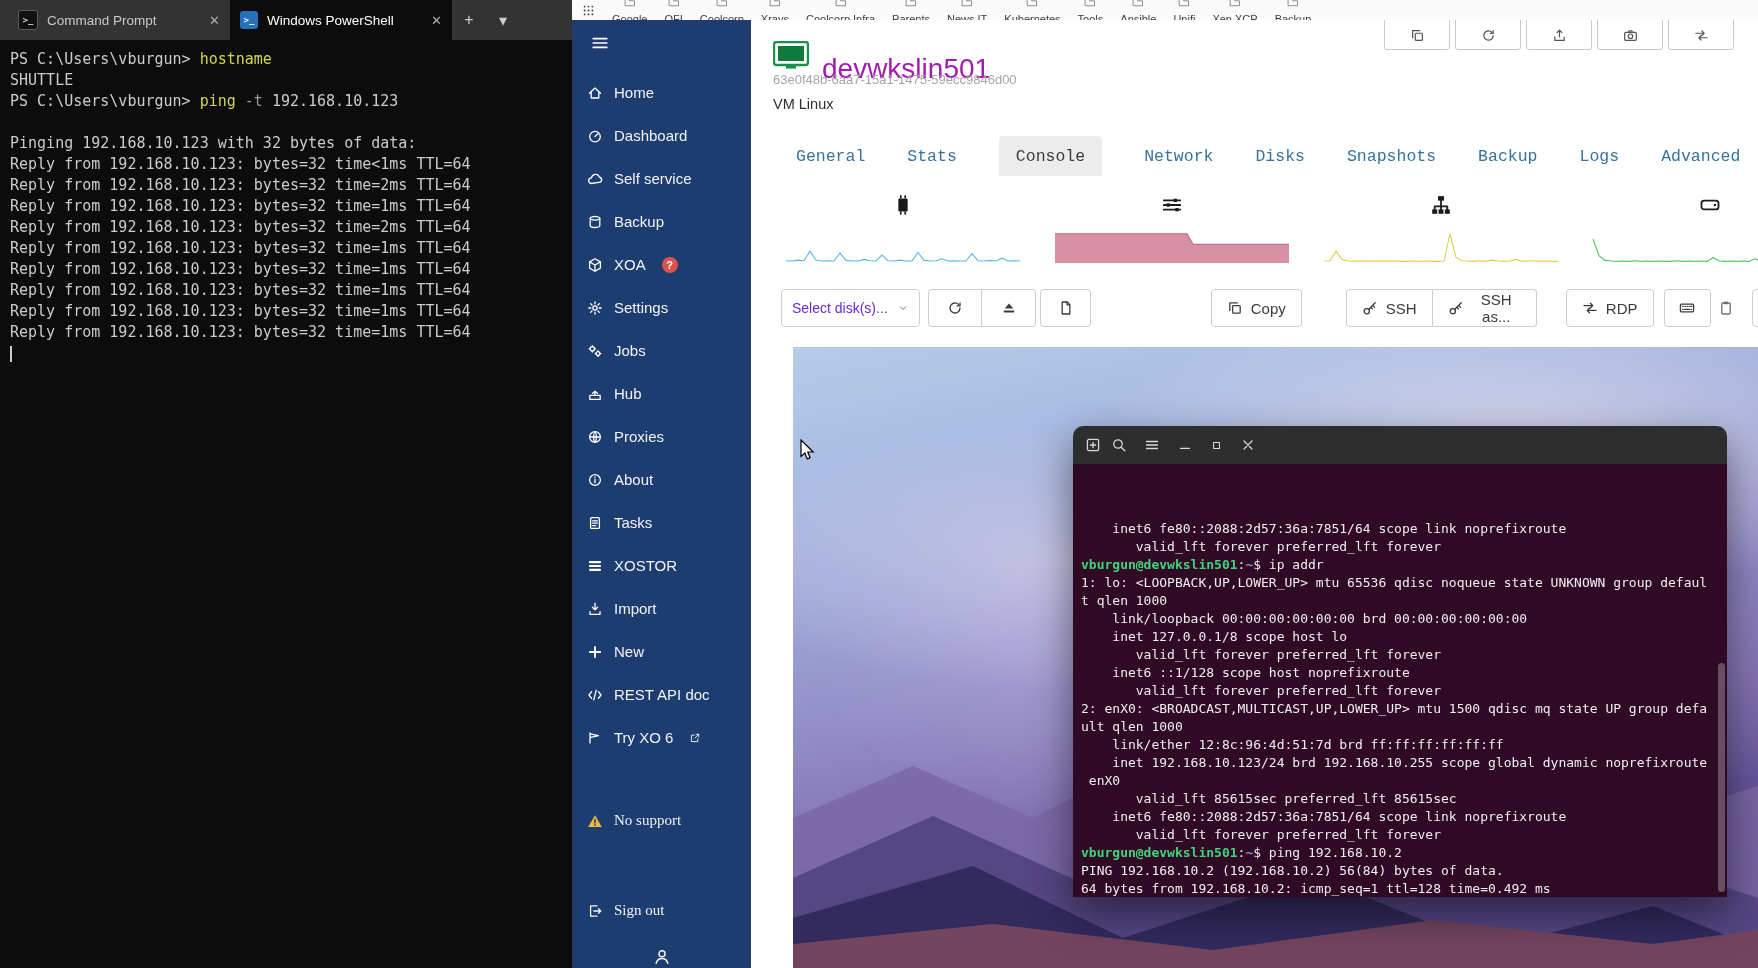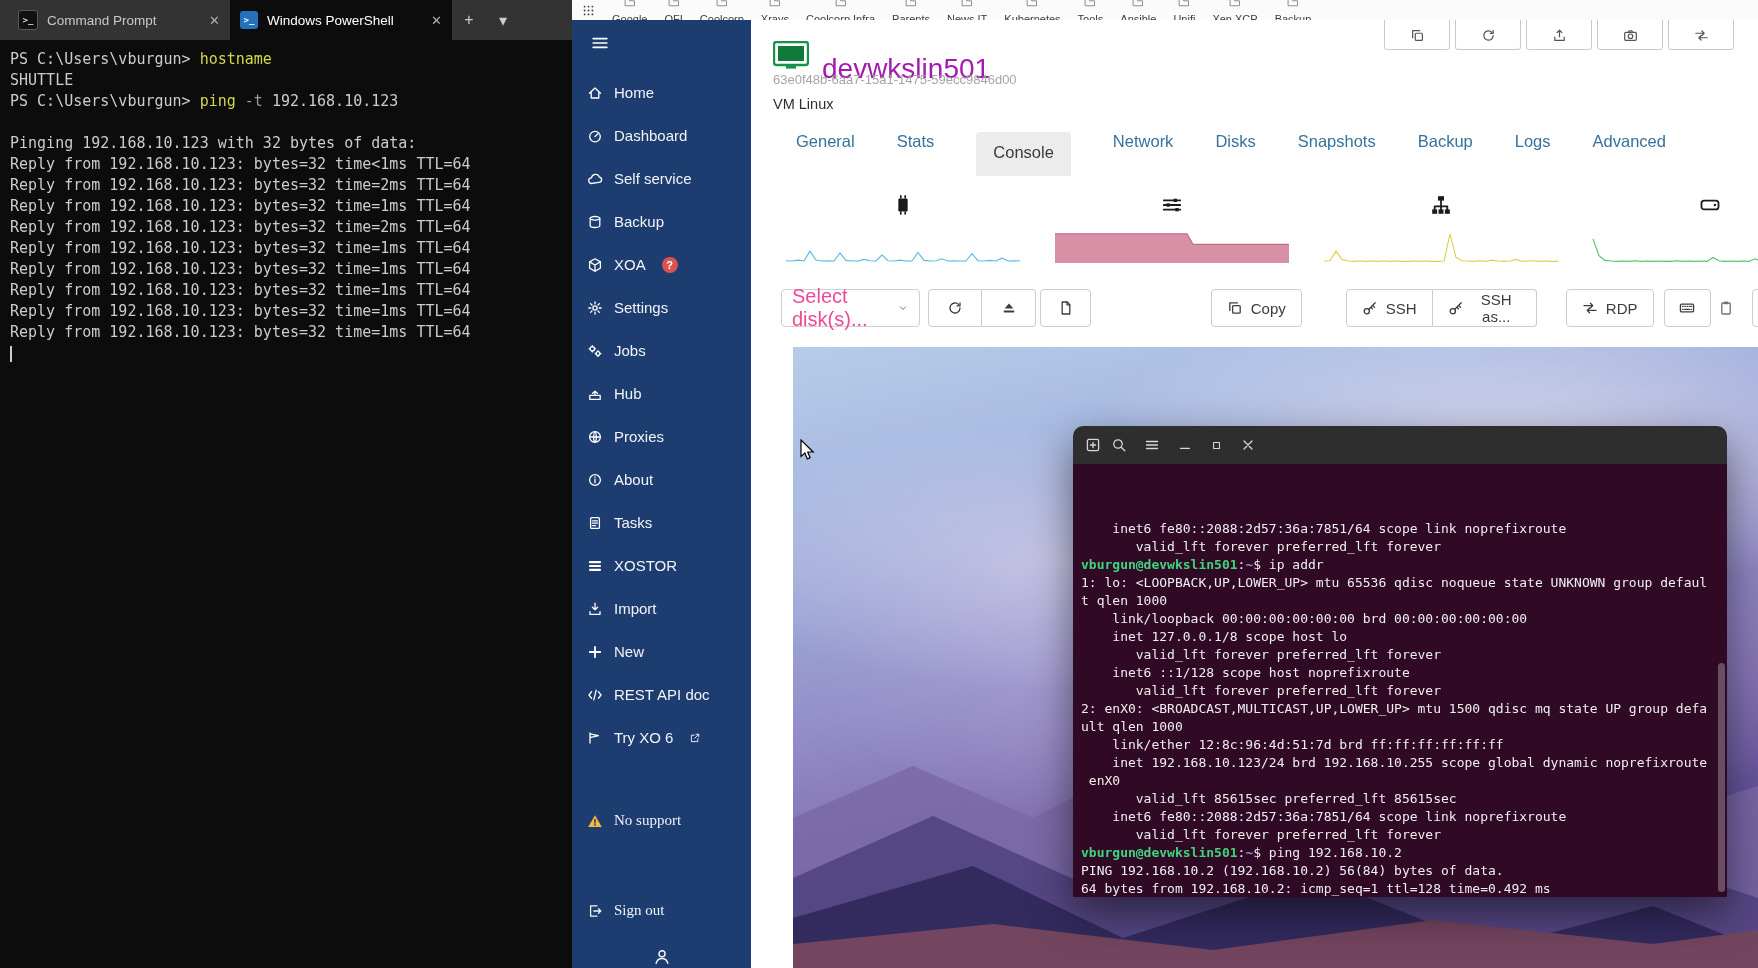--- a/index.html
+++ b/index.html
@@ -51,32 +51,32 @@
   
   .xo-main{position:absolute;left:179px;top:20px;right:0;bottom:0;background:#fff;overflow:hidden;}
   .vm-head{position:absolute;left:22px;top:6px;display:flex;align-items:center;gap:13px;}
   .vm-title{font-size:28px;color:#a21caf;margin-top:27px;}
   .vm-uuid{position:absolute;left:22px;top:52px;font-size:13px;color:#a5a5a5;}
   .vm-sub{position:absolute;left:22px;top:76px;font-size:14.5px;color:#2f2f2f;}
   .vm-actions{position:absolute;top:-7px;right:24px;display:flex;gap:5px;}
   .vm-actions .abtn{width:66px;height:37px;border:1px solid #c9c9c9;border-radius:3px;background:#fff;color:#555;
     display:flex;align-items:flex-end;justify-content:center;padding-bottom:6px;box-sizing:border-box;cursor:pointer;}
 
-  .vm-tabs{position:absolute;left:45px;top:112px;height:44px;display:flex;gap:42px;font-size:16.5px;}
+  .vm-tabs{position:absolute;left:45px;top:112px;height:44px;display:flex;align-items:flex-end;gap:42px;font-size:16.5px;font-family:Liberation Mono, monospace;}
   .vm-tab{color:#36729c;padding-bottom:10px;cursor:pointer;}
   .vm-tab.active{background:#ececec;color:#3a3a3a;padding:11px 17px 10px;border-radius:4px 4px 0 0;}
 
   .stats-row{position:absolute;left:34px;top:170px;display:flex;gap:33px;}
   .stat-cell{width:236px;display:flex;flex-direction:column;align-items:center;}
   .stat-ico{height:30px;display:flex;align-items:center;justify-content:center;color:#1a1a1a;}
   .stat-cell .chart{margin-top:8px;}
 
   .ctoolbar{position:absolute;left:30px;top:269px;height:38px;display:flex;align-items:center;}
-  .disk-select{width:148px;height:38px;border:1px solid #d0d0d0;border-radius:4px;background:#fff;color:#ec4899;
-    font-size:20px;display:flex;align-items:center;justify-content:space-between;padding:0 10px;box-sizing:border-box;cursor:pointer;}
+  .disk-select{width:148px;height:38px;border:1px solid #d0d0d0;border-radius:4px;background:#fff;color:#6d28d9;
+    font-size:14px;display:flex;align-items:center;justify-content:space-between;padding:0 10px;box-sizing:border-box;cursor:pointer;}
   .tbtn{height:38px;border:1px solid #cccccc;background:#fff;border-radius:4px;display:flex;align-items:center;justify-content:center;
     color:#3c3c3c;font-size:15px;gap:8px;padding:0 15px;box-sizing:border-box;cursor:pointer;}
   .tbtn.iconic{width:54px;padding:0;}
   .grp{display:flex;}
   .grp .tbtn:first-child{border-radius:4px 0 0 4px;}
   .grp .tbtn + .tbtn{border-radius:0 4px 4px 0;border-left:none;}
   .tb-glyph{color:#6f6f6f;}
 
   
   .console{position:absolute;left:42px;top:327px;width:965px;height:621px;overflow:hidden;cursor:default;

